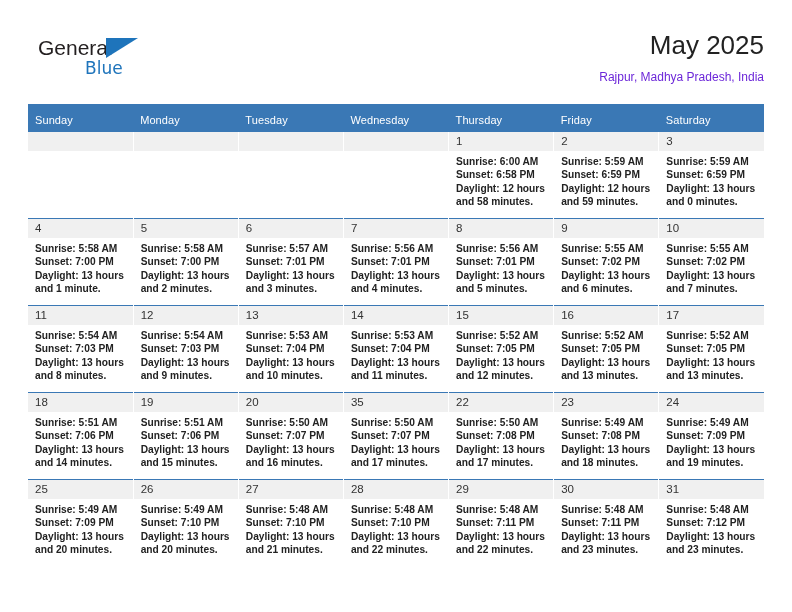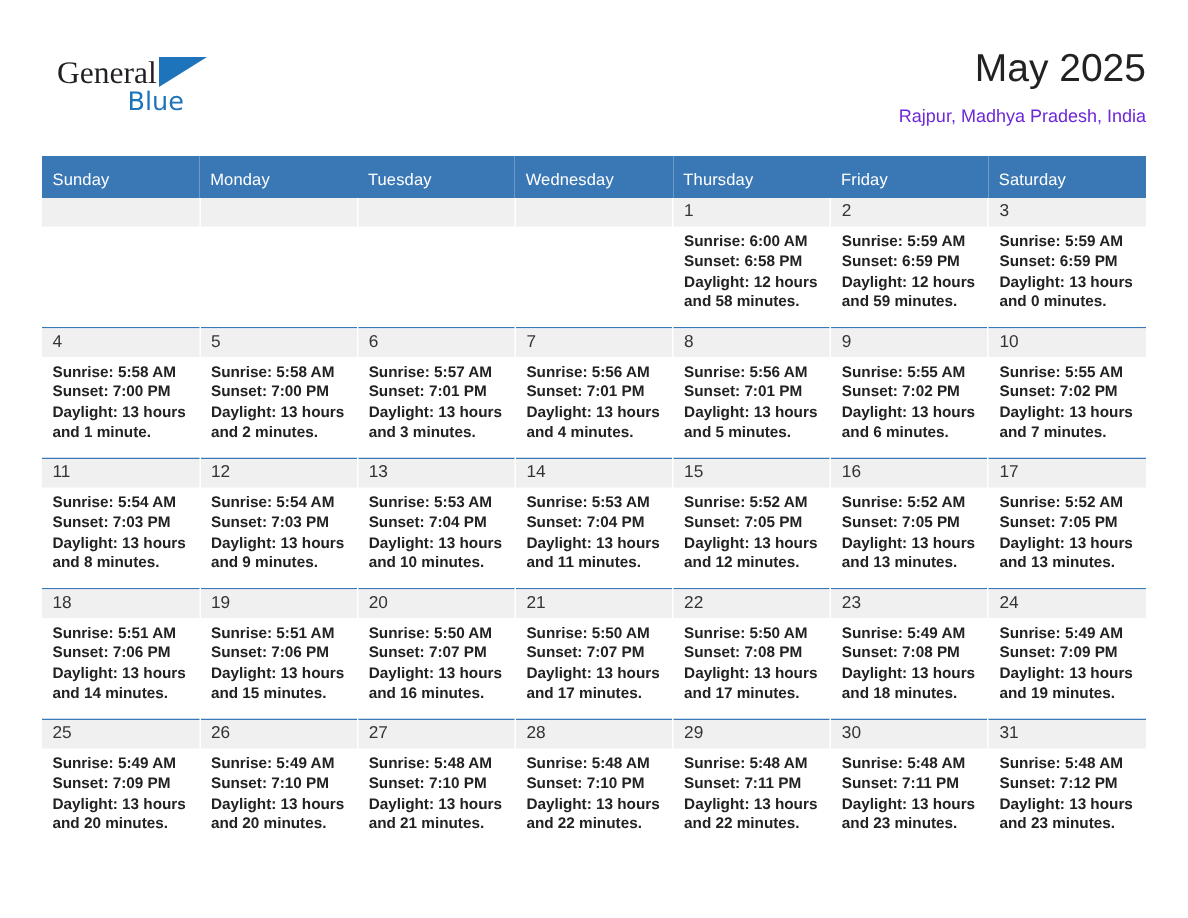--- a/index.html
+++ b/index.html
@@ -39,21 +39,21 @@
     height: 48px;
   }
   .logo-general {
     position: absolute;
     left: 0;
     top: 0;
     font-size: 21px;
     letter-spacing: 0px;
     color: #231f20;
     line-height: 24px;
-    font-family: Liberation Serif, serif;
+    font-family: Liberation Sans, sans-serif;
   }
   .logo-triangle {
     position: absolute;
     left: 68px;
     top: 2px;
     width: 0;
     height: 0;
     border-left: 32px solid #1e74bb;
     border-bottom: 20px solid transparent;
   }
@@ -426,21 +426,21 @@
               <div class="info">
                 <div>Sunrise: 5:50 AM</div>
                 <div>Sunset: 7:07 PM</div>
                 <div>Daylight: 13 hours</div>
                 <div>and 16 minutes.</div>
               </div>
             </div>
           </td>
           <td>
             <div class="daycell">
-              <div class="daynum-strip">21</div>
+              <div class="daynum-strip">35</div>
               <div class="info">
                 <div>Sunrise: 5:50 AM</div>
                 <div>Sunset: 7:07 PM</div>
                 <div>Daylight: 13 hours</div>
                 <div>and 17 minutes.</div>
               </div>
             </div>
           </td>
           <td>
             <div class="daycell">

